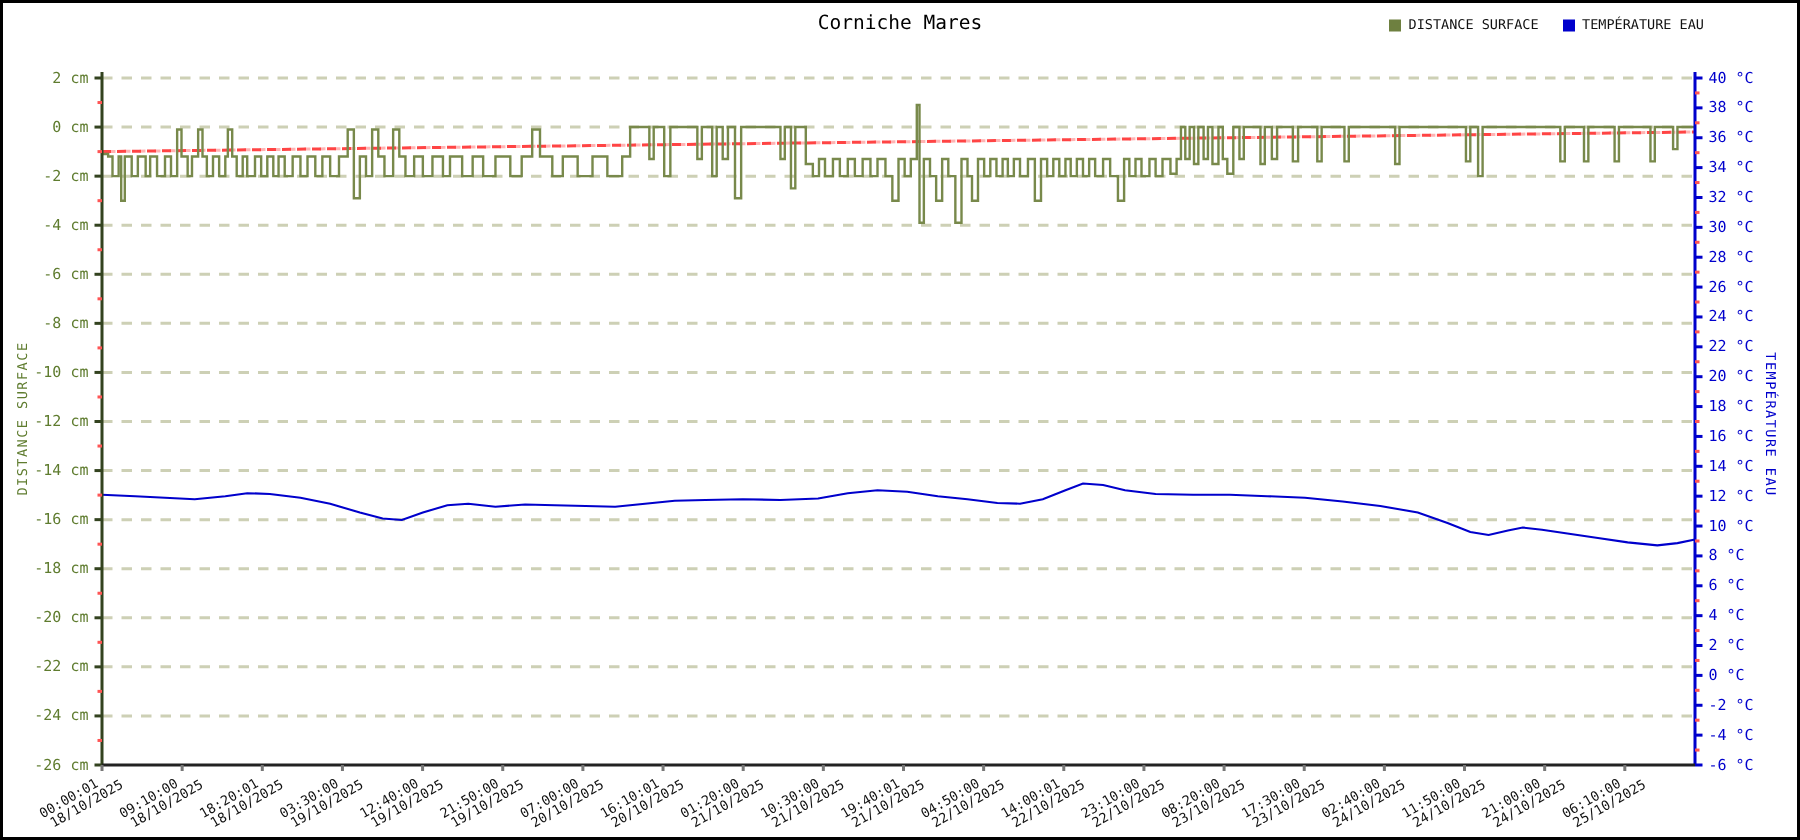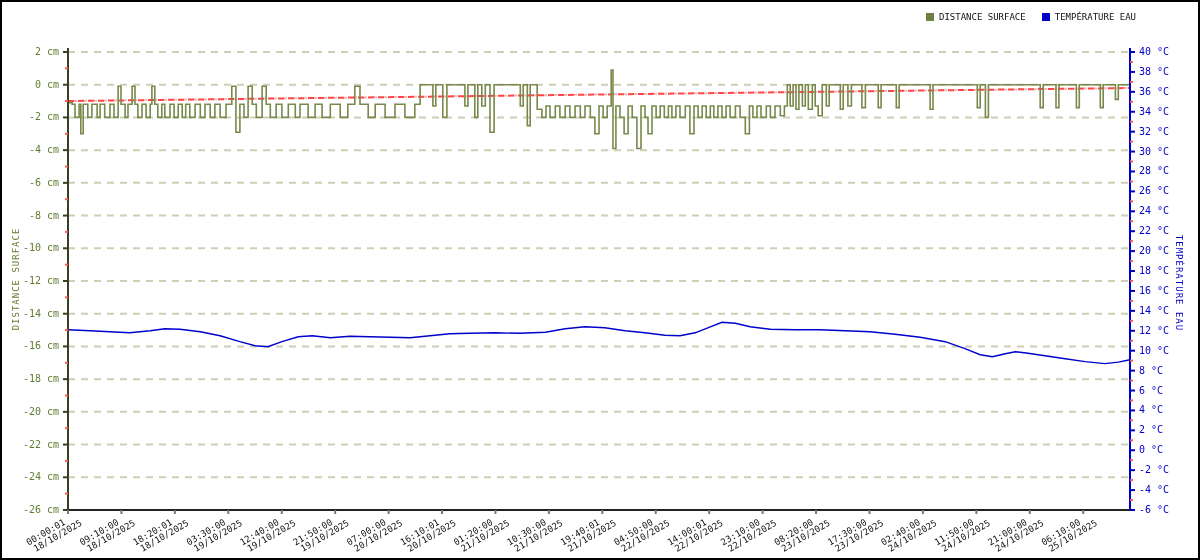--- a/index.html
+++ b/index.html
@@ -28,20 +28,21 @@
   .ytitle.right{
     right:-36px;top:276px;transform:rotate(90deg);transform-origin:center;
     width:110px;text-align:center;
   }
   svg{position:absolute;top:0;left:0;}
 </style>
 </head>
 <body>
 
 <div class="page">
+  <div class="title">Corniche Mares</div>
 
   <div class="legend">
     <div class="legend-item">
       <span class="swatch" style="background: rgb(110, 128, 64);"></span>
       <span>DISTANCE SURFACE</span>
     </div>
     <div class="legend-item">
       <span class="swatch" style="background: rgb(0, 0, 204);"></span>
       <span>TEMPÉRATURE EAU</span>
     </div>

